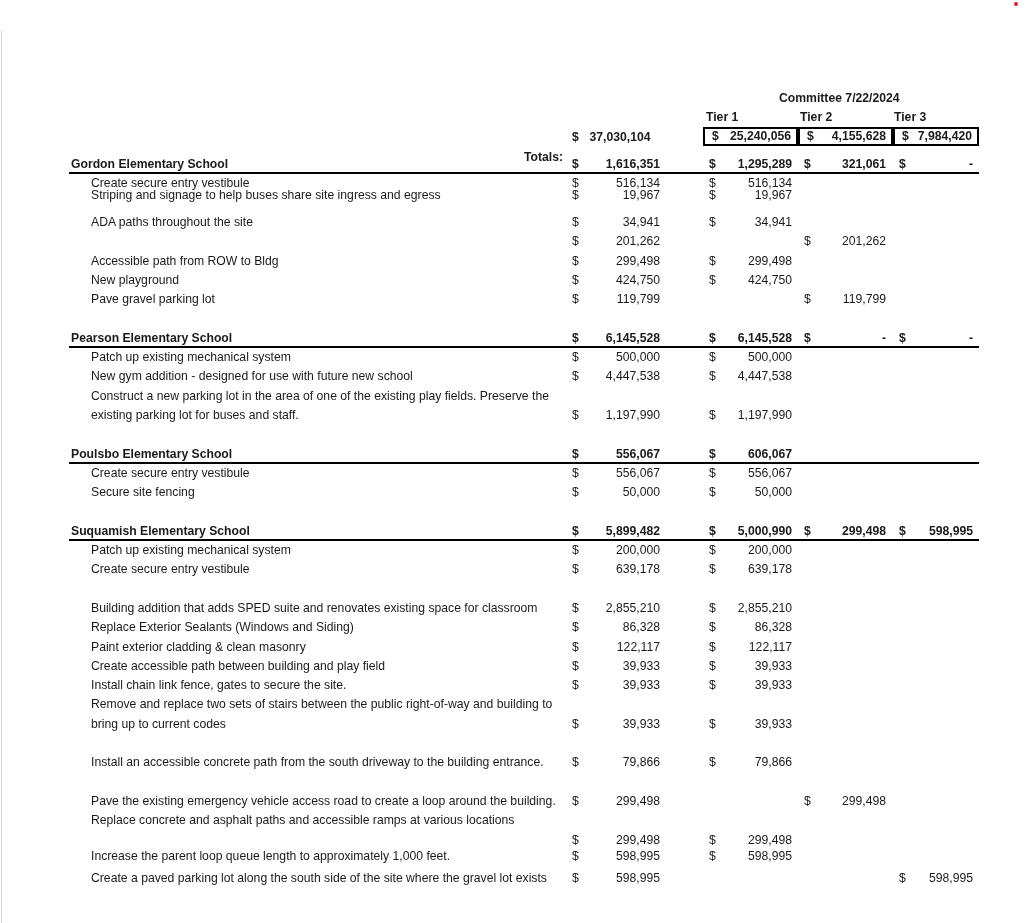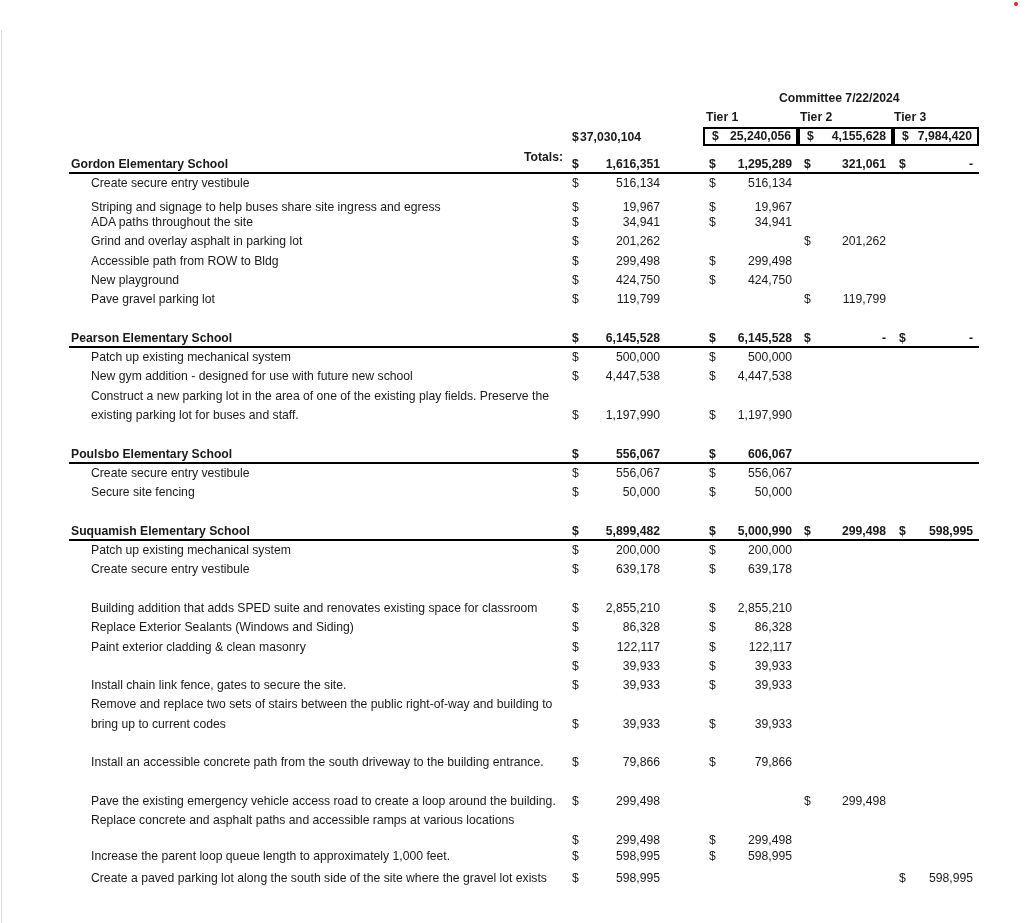--- a/index.html
+++ b/index.html
@@ -20,21 +20,21 @@
   .c1 { left: 709px; } .v1 { left: 716px; width: 76px; }
   .c2 { left: 804px; } .v2 { left: 812px; width: 74px; }
   .c3 { left: 899px; } .v3 { left: 906px; width: 67px; }
   .row.heading { font-weight: bold; }
   .heading-rule { position: absolute; left: 69px; width: 910px; height: 2px; background: #000; }
   .totals-box { position: absolute; top: 127px; height: 19px; border: 2px solid #000; box-sizing: border-box; }
   .totals-box .cur { position: absolute; left: 7px; top: 0; line-height: 15px; font-weight: bold; }
   .totals-box .val { position: absolute; right: 5px; top: 0; line-height: 15px; font-weight: bold; text-align: left; }
   .totals-label { left: 524px; top: 130px; font-weight: bold; margin-top: 20px; }
   .totals-cur { left: 572px; top: 130px; font-weight: bold; }
-  .totals-val { left: 580px; top: 130px; width: 80px; text-align: left; font-weight: bold; }
+  .totals-val { left: 580px; top: 130px; width: 80px; text-align: center; font-weight: bold; }
 </style>
 </head>
 <body>
 
 <div class="left-rule"></div>
 <div class="corner-dot"></div>
 
 <div>
   <div class="abs bold committee">Committee 7/22/2024</div>
   <div class="abs bold tier-label" style="left:706px">Tier 1</div>
@@ -71,36 +71,35 @@
         <span class="val v3">-</span>
       </div>
       <div class="heading-rule" style="top: 172px;"></div>
       <div class="row" style="top: 174.3px;">
         <span class="desc">Create secure entry vestibule</span>
         <span class="cur c0">$</span>
         <span class="val v0">516,134</span>
         <span class="cur c1">$</span>
         <span class="val v1">516,134</span>
       </div>
-      <div class="row" style="top: 198px;">
+      <div class="row" style="top: 186px;">
         <span class="desc">Striping and signage to help buses share site ingress and egress</span>
         <span class="cur c0">$</span>
         <span class="val v0">19,967</span>
         <span class="cur c1">$</span>
         <span class="val v1">19,967</span>
       </div>
       <div class="row" style="top: 212.9px;">
         <span class="desc">ADA paths throughout the site</span>
         <span class="cur c0">$</span>
         <span class="val v0">34,941</span>
         <span class="cur c1">$</span>
         <span class="val v1">34,941</span>
       </div>
       <div class="row" style="top: 232.2px;">
-        <span class="desc">Grind and overlay asphalt in parking lot</span>
         <span class="cur c0">$</span>
         <span class="val v0">201,262</span>
         <span class="cur c2">$</span>
         <span class="val v2">201,262</span>
       </div>
       <div class="row" style="top: 251.5px;">
         <span class="desc">Accessible path from ROW to Bldg</span>
         <span class="cur c0">$</span>
         <span class="val v0">299,498</span>
         <span class="cur c1">$</span>
@@ -219,20 +218,21 @@
         <span class="val v1">86,328</span>
       </div>
       <div class="row" style="top: 637.5px;">
         <span class="desc">Paint exterior cladding &amp; clean masonry</span>
         <span class="cur c0">$</span>
         <span class="val v0">122,117</span>
         <span class="cur c1">$</span>
         <span class="val v1">122,117</span>
       </div>
       <div class="row" style="top: 656.8px;">
+        <span class="desc">Create accessible path between building and play field</span>
         <span class="cur c0">$</span>
         <span class="val v0">39,933</span>
         <span class="cur c1">$</span>
         <span class="val v1">39,933</span>
       </div>
       <div class="row" style="top: 676.1px;">
         <span class="desc">Install chain link fence, gates to secure the site.</span>
         <span class="cur c0">$</span>
         <span class="val v0">39,933</span>
         <span class="cur c1">$</span>

